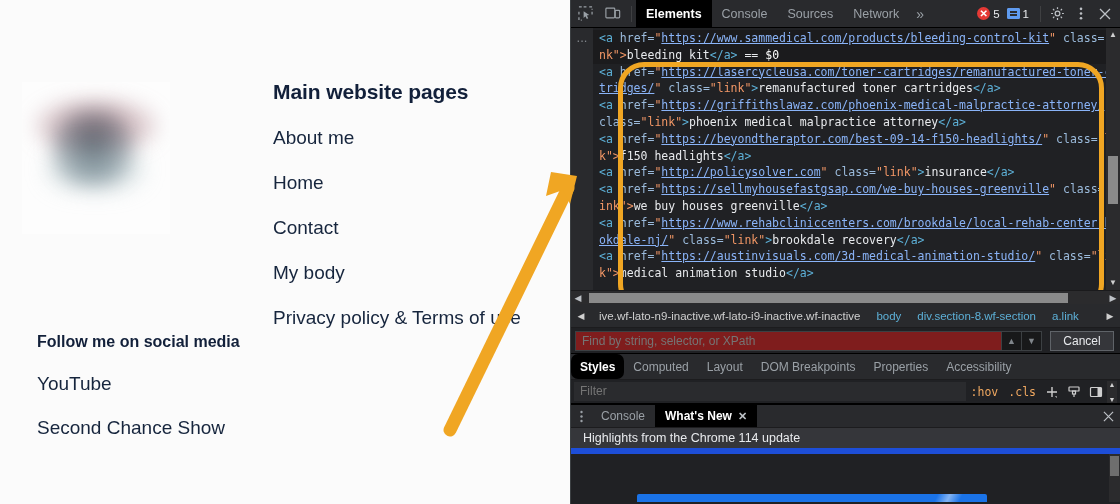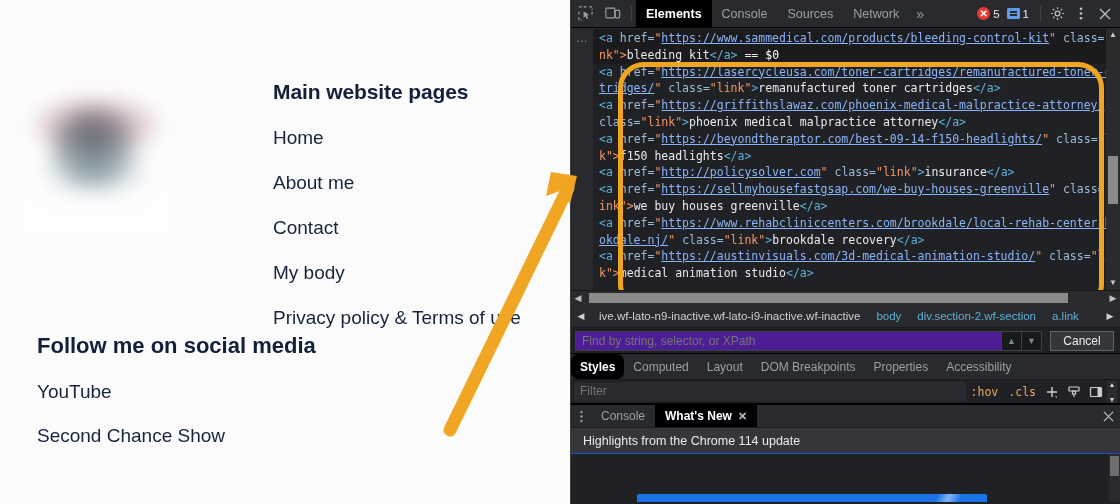--- a/index.html
+++ b/index.html
@@ -35,21 +35,21 @@
     position: absolute; left: 22px; top: 62px; width: 102px; height: 50px;
     background: radial-gradient(ellipse at center, rgba(120,150,158,0.50) 0%, rgba(170,195,200,0.26) 60%, rgba(255,255,255,0) 82%);
     filter: blur(10px);
   }
 
   .wp-col-right { position: absolute; left: 273px; top: 80px; width: 290px; }
   .wp-h { font-size: 21px; font-weight: bold; color: #12203a; letter-spacing: -0.1px; }
   .wp-link { font-size: 19px; color: #16253d; margin-top: 23px; white-space: nowrap; }
 
   .wp-col-left { position: absolute; left: 37px; top: 333px; width: 300px; }
-  .wp-h2 { font-size: 22px; font-weight: bold; color: #12203a; }
+  .wp-h2 { font-size: 16px; font-weight: bold; color: #12203a; }
   .wp-link2 { font-size: 19px; color: #16253d; margin-top: 22px; }
 
   
   .devtools {
     position: absolute; left: 570px; top: 0; width: 550px; height: 504px;
     background: #202124; color: #e8eaed;
     font-size: 12px;
     border-left: 1px solid #3c4043;
   }
 
@@ -147,21 +147,21 @@
   .bc-item { padding: 0 8px; white-space: nowrap; }
   .bc-item.plain { color: #cfcfcf; text-align: right; }
   .bc-item.blue { color: #5db0d7; }
 
   
   .findbar {
     height: 26px; background: #202124; display: flex; align-items: center; padding: 0 4px;
     border-bottom: 1px solid #000;
   }
   .find-input {
-    flex: 1; height: 20px; background: #4c1d95; border: 1px solid #3c4043;
+    flex: 1; height: 20px; background: #7f1d1d; border: 1px solid #3c4043;
     color: #9aa0a6; font-size: 12px; padding: 0 6px; line-height: 18px;
     font-family: "Liberation Sans", sans-serif;
   }
   .find-nav { width: 20px; height: 20px; background:#18191a; border:1px solid #3c4043; border-left:none;
               color:#80868b; font-size:9px; display:flex; align-items:center; justify-content:center;}
   .find-cancel {
     min-width: 64px; height: 20px; background: #35363a; border: 1px solid #5f6368;
     color: #e8eaed; font-size: 12px; display: flex; align-items: center; justify-content: center;
     margin-left: 8px; margin-right: 2px;
   }
@@ -195,21 +195,21 @@
     border-top: 1px solid #000; border-bottom: 1px solid #1c1c1e;
   }
   .dw-dots { width: 20px; display:flex; align-items:center; justify-content:center; color:#9aa0a6; font-size:13px;}
   .dw-tab { display:flex; align-items:center; gap:6px; padding: 0 10px; color:#9aa0a6; font-size:12px; }
   .dw-tab.active { background:#000; color:#fff; font-weight:bold; }
   .dw-x { color:#bdc1c6; font-size: 11px; }
   .dw-close { margin-left:auto; width:24px; display:flex; align-items:center; justify-content:center; color:#bdc1c6; }
 
   .whatsnew-hdr {
     height: 26px; background: #35363a; display:flex; align-items:center; padding-left: 12px;
-    font-size: 12.5px; color:#e8eaed; border-bottom:1px solid #1d4ed8;
+    font-size: 12.5px; color:#e8eaed; border-bottom:6px solid #1d4ed8;
   }
   .whatsnew-body { position:relative; height: 48px; background:#202124; }
   .wn-scroll { position:absolute; right:0; top:0; width:11px; height:100%; background:#2b2b2d; }
   .wn-scroll .t { position:absolute; left:1px; top:2px; width:9px; height:20px; background:#6e6e6e;}
   .wn-blue {
     position:absolute; left:66px; bottom:0; width: 350px; height: 8px; background:#1a73e8;
     border-radius: 2px 2px 0 0;
   }
   .wn-blue::after{
     content:""; position:absolute; right:18px; bottom:0; width:46px; height:8px;
@@ -227,22 +227,22 @@
   <div class="webpage">
 
     <div class="wp-logo">
       <div class="blob-a"></div>
       <div class="blob-b"></div>
       <div class="blob-c"></div>
     </div>
 
     <div class="wp-col-right">
       <div class="wp-h">Main website pages</div>
+      <div class="wp-link">About me</div>
       <div class="wp-link">Home</div>
-      <div class="wp-link">About me</div>
       <div class="wp-link">Contact</div>
       <div class="wp-link">My body</div>
       <div class="wp-link">Privacy policy &amp; Terms of use</div>
     </div>
 
     <div class="wp-col-left">
       <div class="wp-h2">Follow me on social media</div>
       <div class="wp-link2">YouTube</div>
       <div class="wp-link2">Second Chance Show</div>
     </div>
@@ -320,21 +320,21 @@
       <div class="track">
         <div class="thumb"></div>
       </div>
       <div class="arr">▶</div>
     </div>
 
     <div class="breadcrumb">
       <div class="bc-arrow">◀</div>
       <div class="bc-item plain">ive.wf-lato-n9-inactive.wf-lato-i9-inactive.wf-inactive</div>
       <div class="bc-item blue">body</div>
-      <div class="bc-item blue">div.section-2.wf-section</div>
+      <div class="bc-item blue">div.section-8.wf-section</div>
       <div class="bc-item blue">a.link</div>
       <div class="bc-arrow" style="margin-left:auto">▶</div>
     </div>
 
     <div class="findbar">
       <input class="find-input" type="text" placeholder="Find by string, selector, or XPath" style="">
       <div class="find-nav">▲</div>
       <div class="find-nav">▼</div>
       <div class="find-cancel">Cancel</div>
     </div>

